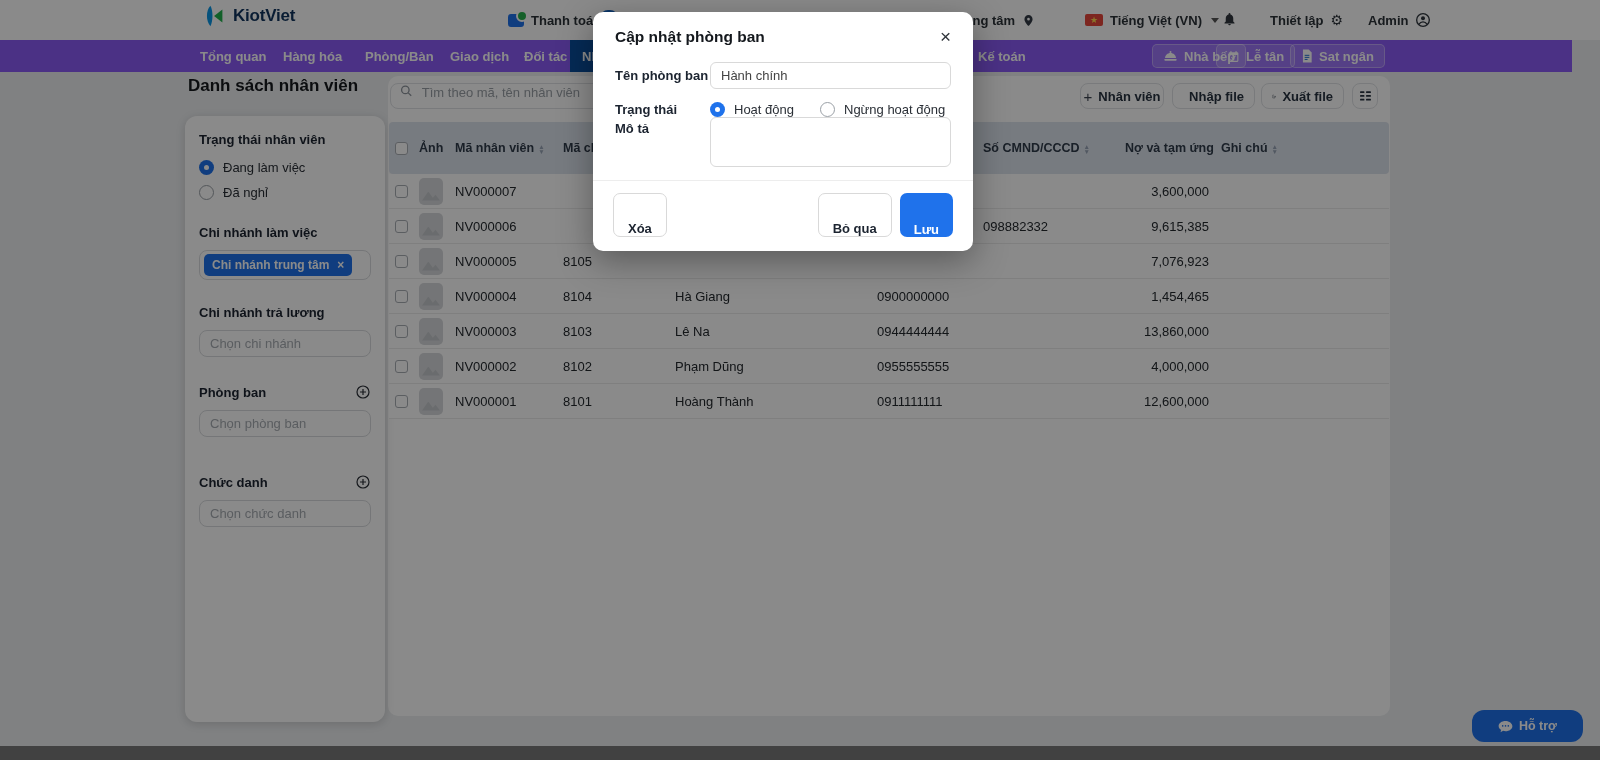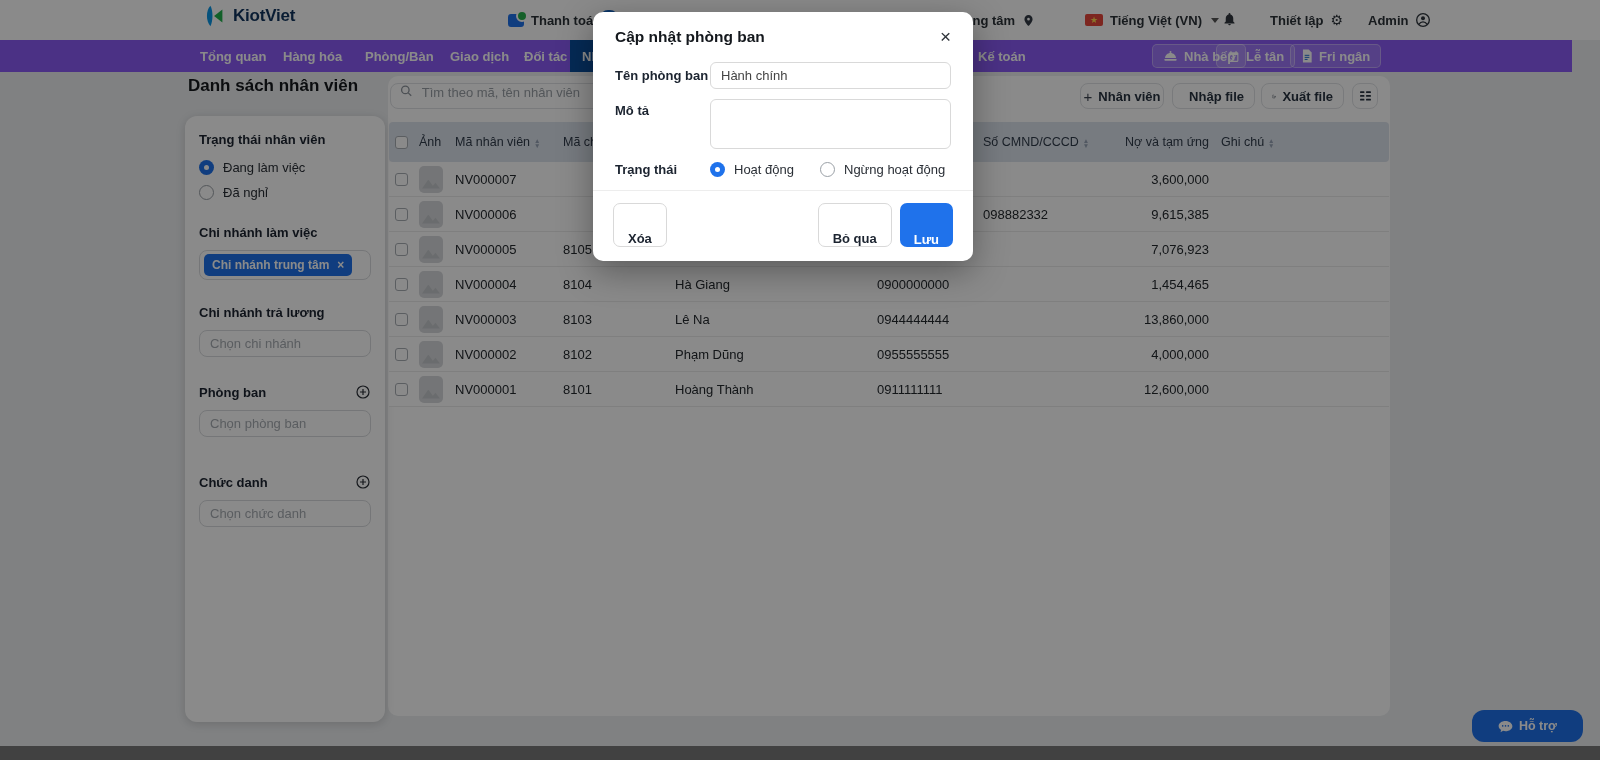--- a/index.html
+++ b/index.html
@@ -39,21 +39,21 @@
   .chip{background:#1f72eb;color:#fff;font-size:12px;font-weight:700;border-radius:5px;padding:4px 8px;display:flex;gap:8px;align-items:center;cursor:pointer}
   .chip .x{font-size:12px;cursor:pointer}
   
   .search{position:absolute;left:390px;top:83px;width:300px;height:26px;background:#fff;border:1px solid #e0e2e5;border-radius:8px;display:flex;align-items:flex-start;padding:0 9px;gap:7px;z-index:2;box-sizing:border-box}
   .search input{border:none;outline:none;font-size:13px;color:#333;width:100%;background:transparent}
   .search input::placeholder{color:#9aa0a6}
   .tbtn{position:absolute;top:83px;height:26px;background:#fff;border:1px solid #e0e2e5;border-radius:8px;display:flex;align-items:center;justify-content:center;gap:6px;font-size:13px;font-weight:700;color:#273240;padding:0 10px;box-sizing:border-box;z-index:2;cursor:pointer;white-space:nowrap}
   .plus{font-weight:400;font-size:15px;color:#3c4450}
   
   .tbl{position:absolute;left:389px;top:122px;width:1000px;z-index:2;border-collapse:collapse;table-layout:fixed}
-  .tbl th{height:40px;background:#dde3ec;font-size:12.5px;font-weight:400;color:#2f3b4a;text-align:left;padding:0 6px;white-space:nowrap;overflow:hidden}
+  .tbl th{height:40px;background:#dde3ec;font-size:12.5px;font-weight:700;color:#2f3b4a;text-align:left;padding:6px 6px;white-space:nowrap;overflow:hidden}
   .tbl th:first-child{border-radius:4px 0 0 4px}
   .tbl th:last-child{border-radius:0 4px 4px 0}
   .tbl td{height:34px;border-bottom:1px solid #ebebeb;font-size:13px;color:#24292e;padding:0 6px;background:#fff;white-space:nowrap;overflow:hidden}
   .tbl .num{text-align:right}
   .sort{display:inline-block;vertical-align:middle;margin-left:4px}
   .sort i{display:block;font-style:normal;font-size:6.5px;line-height:5px;color:#97a3b5}
   .cb{width:13px;height:13px;border:1.5px solid #a9aeb4;border-radius:3px;background:#fff;box-sizing:border-box;cursor:pointer}
   .avatar{width:24px;height:27px;background:#d7d9dc;border-radius:5px;position:relative;overflow:hidden}
   .avatar::after{content:"";position:absolute;left:3px;right:3px;bottom:4px;height:9px;background:#c5c8cc;
                  clip-path:polygon(0 100%,35% 0,60% 70%,75% 35%,100% 100%)}
@@ -168,21 +168,21 @@
       </svg>
     <span>Lễ tân</span>
   </div>
   <div class="qbtn" style="left:1290px">
     <svg width="12" height="14" viewBox="0 0 20 24">
         <path d="M3 1h10l5 5v17H3z" fill="#fff"></path>
         <rect x="6" y="10" width="8" height="1.6" fill="#1569cd"></rect>
         <rect x="6" y="13.5" width="8" height="1.6" fill="#1569cd"></rect>
         <rect x="6" y="17" width="5" height="1.6" fill="#1569cd"></rect>
       </svg>
-    <span>Fri ngân</span>
+    <span>Sat ngân</span>
   </div>
 </div>
 
 <div class="mcard"></div>
 
 <div class="side-title">Danh sách nhân viên</div>
 <div class="scard">
   <div class="flabel">Trạng thái nhân viên</div>
   <div class="radio-row" style="margin-top:13px">
     <span class="radio on"></span>
@@ -412,37 +412,37 @@
 <div class="modal">
   <div class="m-head">
     <span class="m-title">Cập nhật phòng ban</span>
     <span class="m-close">×</span>
   </div>
   <div class="m-body">
     <div class="m-row">
       <span class="m-label">Tên phòng ban</span>
       <input class="m-input" value="Hành chính" style="">
     </div>
-    <div class="m-row top">
-      <span class="m-label" style="padding-top:4px">Mô tả</span>
-      <textarea class="m-input" style=""></textarea>
-    </div>
     <div class="m-row" style="margin-top:13px;margin-bottom:0">
       <span class="m-label">Trạng thái</span>
       <div class="m-radios">
         <div class="radio-row">
           <span class="radio on"></span>
           <span>Hoạt động</span>
         </div>
         <div class="radio-row">
           <span class="radio"></span>
           <span>Ngừng hoạt động</span>
         </div>
       </div>
     </div>
+    <div class="m-row top">
+      <span class="m-label" style="padding-top:4px">Mô tả</span>
+      <textarea class="m-input" style=""></textarea>
+    </div>
   </div>
   <div class="m-foot">
     <div class="btn ghost">
         <span>Xóa</span>
       </div>
     <div class="btn ghost ml-auto">
         <span>Bỏ qua</span>
       </div>
     <div class="btn primary">
         <span>Lưu</span>

